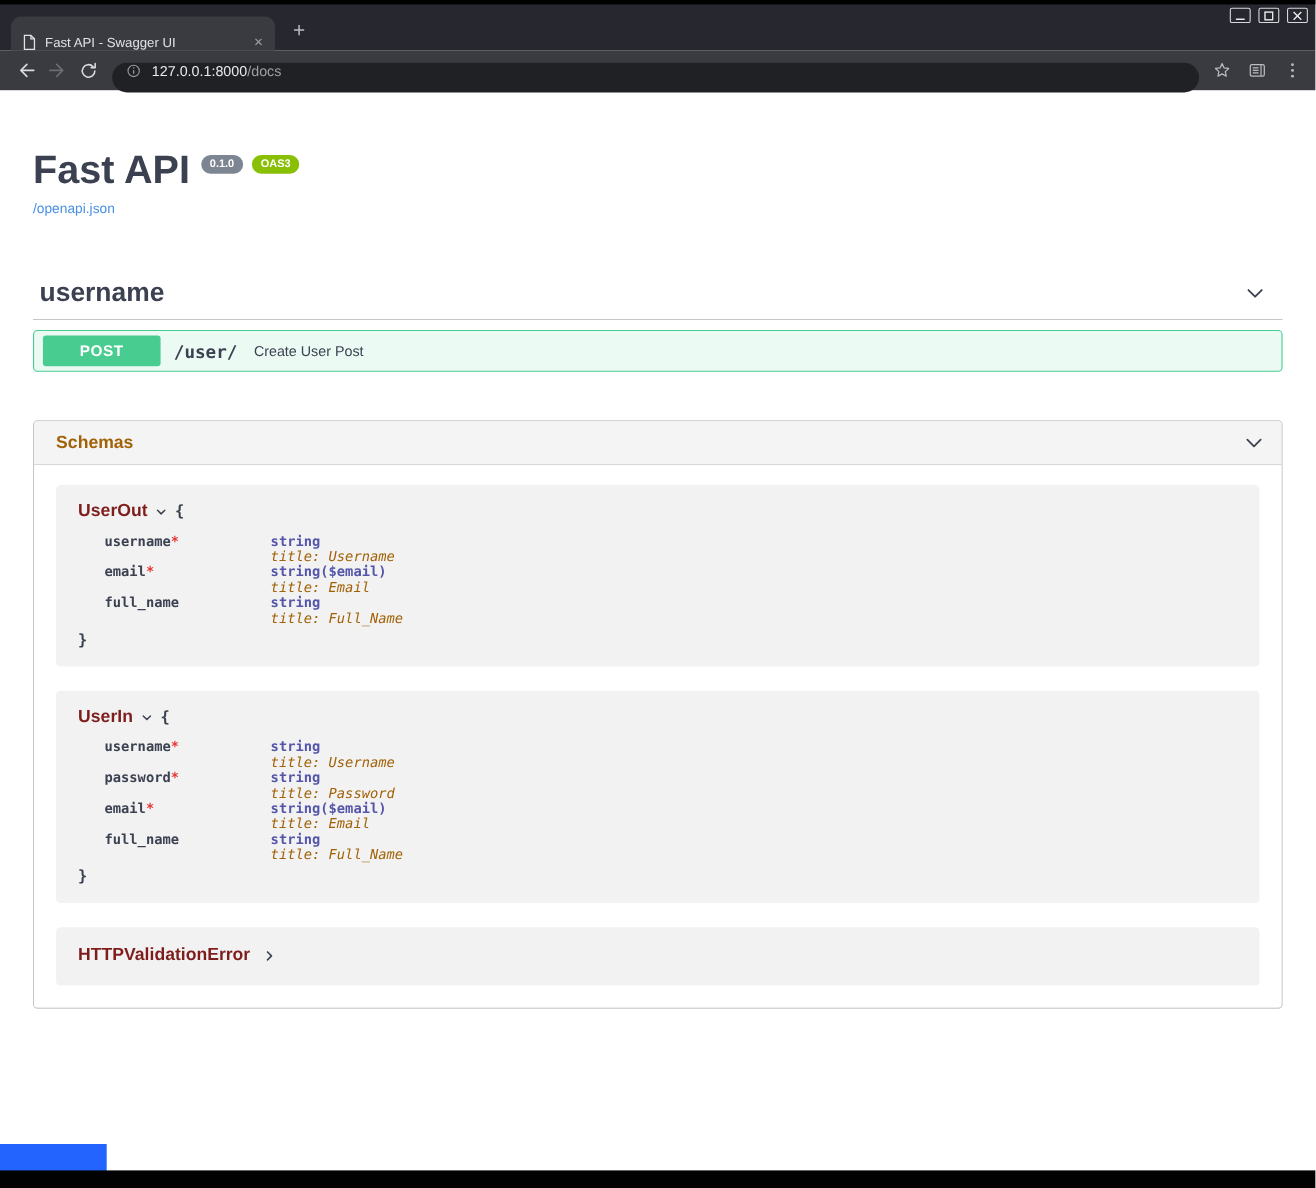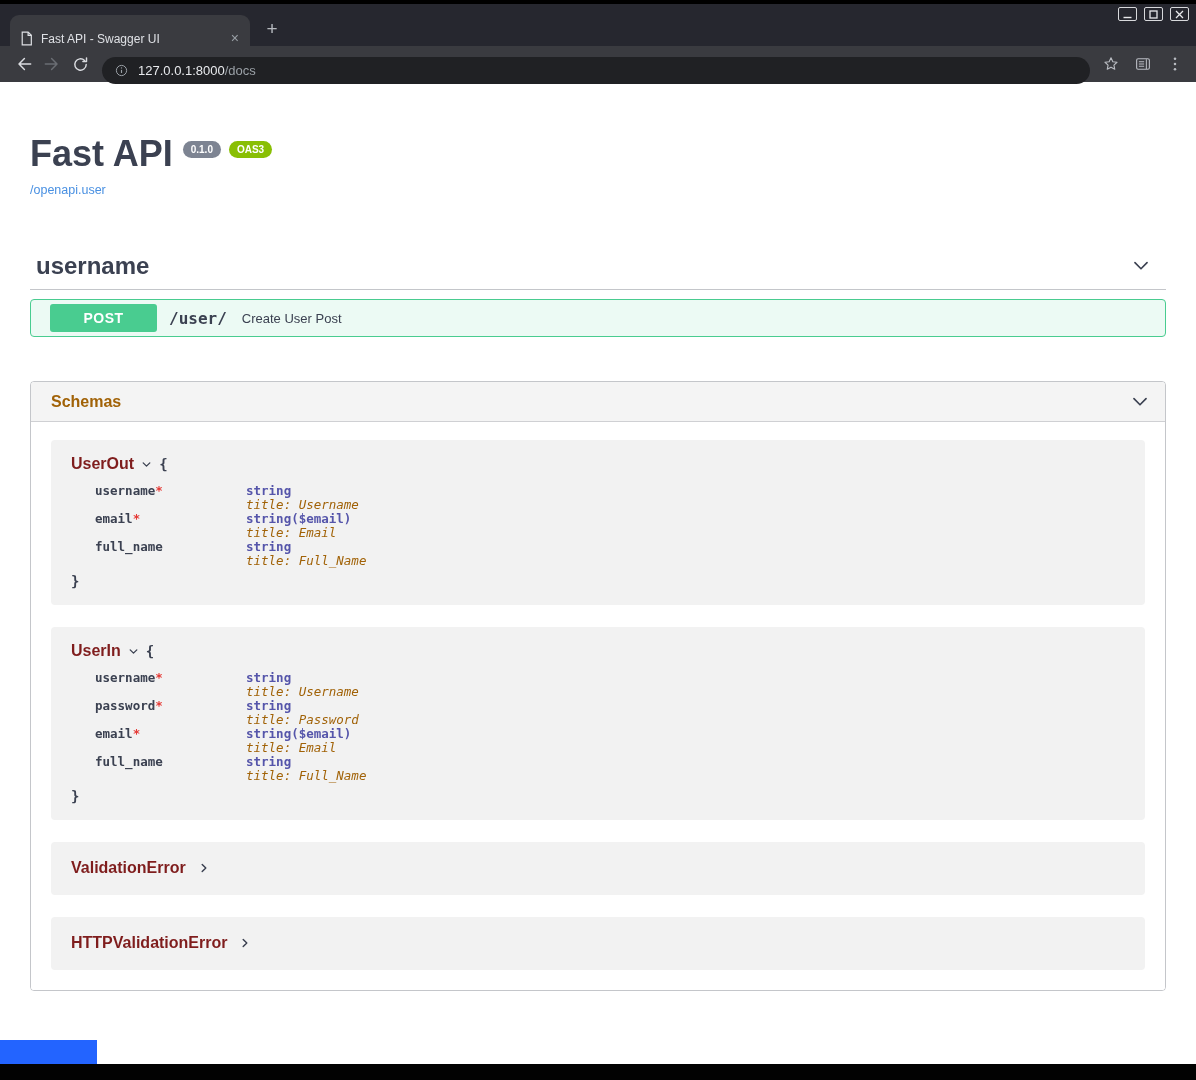--- a/index.html
+++ b/index.html
@@ -58,21 +58,21 @@
     display: flex; align-items: center;
     padding: 0 10px;
   }
   .nav-icon { display: flex; align-items: center; justify-content: center; width: 28px; height: 28px; border-radius: 50%; flex: 0 0 auto; }
   .url-bar {
     flex: 1 1 auto;
     height: 27px;
     margin: 12px 12px 0 8px;
     background: #202124;
     border-radius: 14px;
-    display: flex; align-items: center;
+    display: flex; align-items: flex-start;
     padding: 0 12px;
   }
   .url-text { margin-left: 9px; font-size: 13px; color: #e8eaed; white-space: nowrap; }
   .url-path { color: #9aa0a6; }
   .right-icons { display: flex; align-items: center; gap: 14px; margin-right: 2px; }
 
   
   .content { padding: 0 30px; color: #3b4151; }
   .info { padding-top: 52px; }
   .title-row { display: flex; align-items: flex-start; gap: 10px; }
@@ -94,21 +94,21 @@
   }
   .tag-name { font-size: 24px; font-weight: 600; color: #3b4151; }
 
   .opblock {
     margin-top: 9px;
     border: 1px solid #49cc90;
     background: rgba(73,204,144,.1);
     border-radius: 4px;
     height: 38px;
     display: flex; align-items: center;
-    padding: 0 10px 0 19px;
+    padding: 0 10px 0 8px;
     cursor: pointer;
   }
   .method-badge {
     background: #49cc90; color: #fff;
     font-size: 14px; font-weight: 700; letter-spacing: .5px;
     width: 107px; height: 28px; line-height: 28px; text-align: center;
     border-radius: 3px; flex: 0 0 auto;
   }
   .op-path { margin-left: 12px; font-size: 16px; font-weight: 700; color: #3b4151; }
   .op-summary { margin-left: 15px; font-size: 13px; color: #3b4151; }
@@ -259,21 +259,21 @@
 </div>
 
 <div class="content">
 
   <div class="info">
     <div class="title-row">
       <span class="api-title">Fast API</span>
       <span class="badge badge-version">0.1.0</span>
       <span class="badge badge-oas">OAS3</span>
     </div>
-    <a class="spec-link" href="#">/openapi.user</a>
+    <a class="spec-link" href="#">/openapi.json</a>
   </div>
 
   <div class="tag-row">
     <span class="tag-name">username</span>
     <span style="display:flex;margin-right:12px;">
       <svg width="22" height="22" viewBox="0 0 20 20">
           <path d="M4.5 7l5.5 5.5L15.5 7" fill="none" stroke="#3b4151" stroke-width="1.5" stroke-linecap="round" stroke-linejoin="round"></path>
         </svg>
     </span>
   </div>
@@ -372,30 +372,20 @@
             <td class="prop-block">
               <div class="ptype"><span>string</span><span></span></div>
               <div class="ptitle">title: Full_Name</div>
             </td>
           </tr>
         </tbody>
           </table>
         <span class="brace brace-close">}</span>
       </div>
 
-      <div class="model-box">
-        <div class="collapsed-row">
-          <span class="model-name">ValidationError</span>
-          <span style="display:flex;">
-            <svg width="12" height="12" viewBox="0 0 20 20">
-                <path d="M7 4l6 6-6 6" fill="none" stroke="#3b4151" stroke-width="2.4" stroke-linecap="round" stroke-linejoin="round"></path>
-              </svg>
-          </span>
-        </div>
-      </div>
 
       <div class="model-box">
         <div class="collapsed-row">
           <span class="model-name">HTTPValidationError</span>
           <span style="display:flex;">
             <svg width="12" height="12" viewBox="0 0 20 20">
                 <path d="M7 4l6 6-6 6" fill="none" stroke="#3b4151" stroke-width="2.4" stroke-linecap="round" stroke-linejoin="round"></path>
               </svg>
           </span>
         </div>

